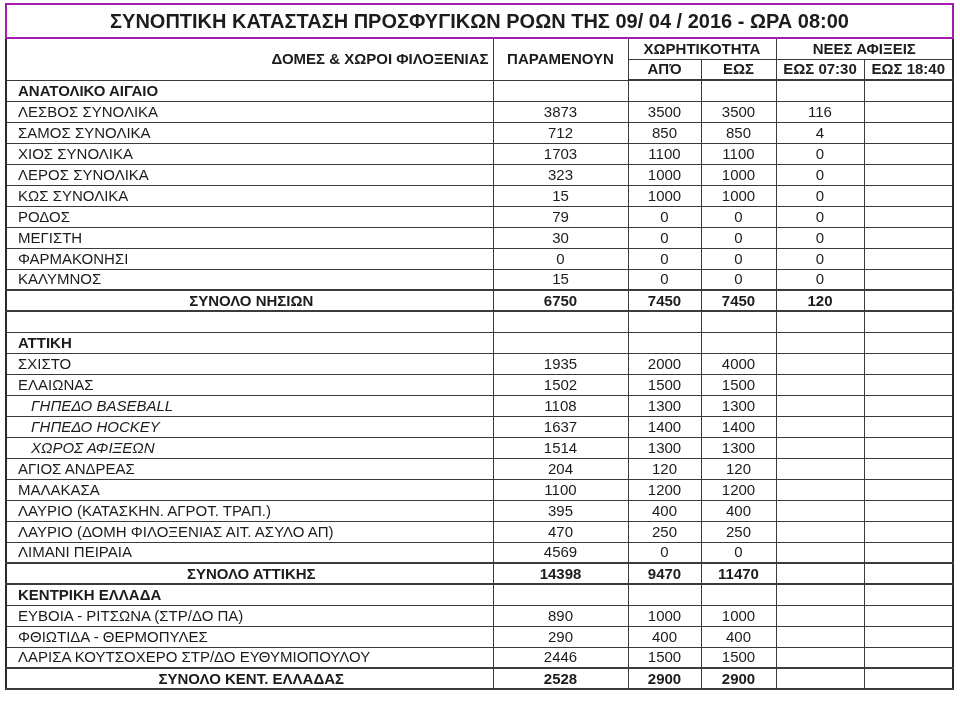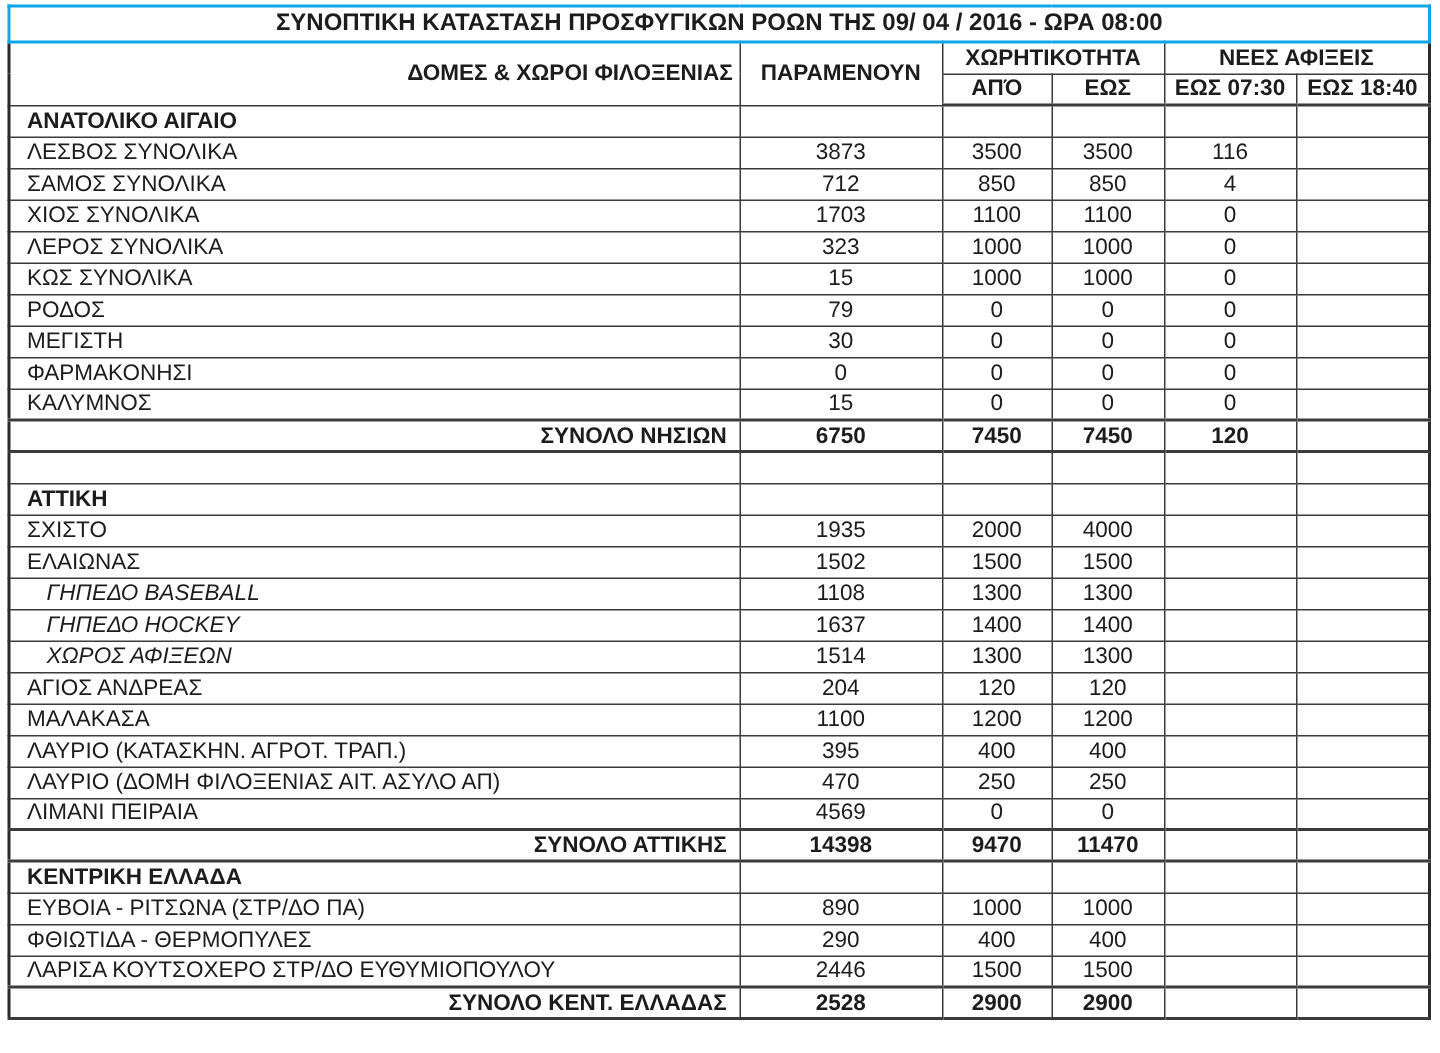--- a/index.html
+++ b/index.html
@@ -23,25 +23,25 @@
     padding: 0 4px;
     font-size: 15px;
     line-height: 1.05;
     white-space: nowrap;
     overflow: hidden;
     vertical-align: middle;
     background: #ffffff;
   }
   
   tr.title-row td {
-    border: 2px solid #0ea5e9;
+    border: 2px solid #a21caf;
     font-weight: 700;
-    font-size: 16px;
+    font-size: 20px;
     text-align: center;
-    height: 24px;
+    height: 34px;
   }
   
   td.hdr {
     font-weight: 700;
     text-align: center;
     font-size: 15px;
   }
   tr.header-sub td { border-bottom-width: 2px; }
   td.name-hdr { text-align: right; }
   
@@ -49,21 +49,21 @@
   td.num   { text-align: center; }
   tr.section td.name {
     font-weight: 700;
   }
   tr.total td {
     font-weight: 700;
     border-top-width: 2px;
     border-bottom-width: 2px;
   }
   tr.total td.name {
-    text-align: right;
+    text-align: center;
     padding-right: 8px;
   }
   tr.italic td.name { font-style: italic; padding-left: 24px; }
   tr.spacer td { border-left-width: 1px; }
   table { border: 2px solid #2a2a2a; }
 </style>
 </head>
 <body>
 
 <div class="sheet">

